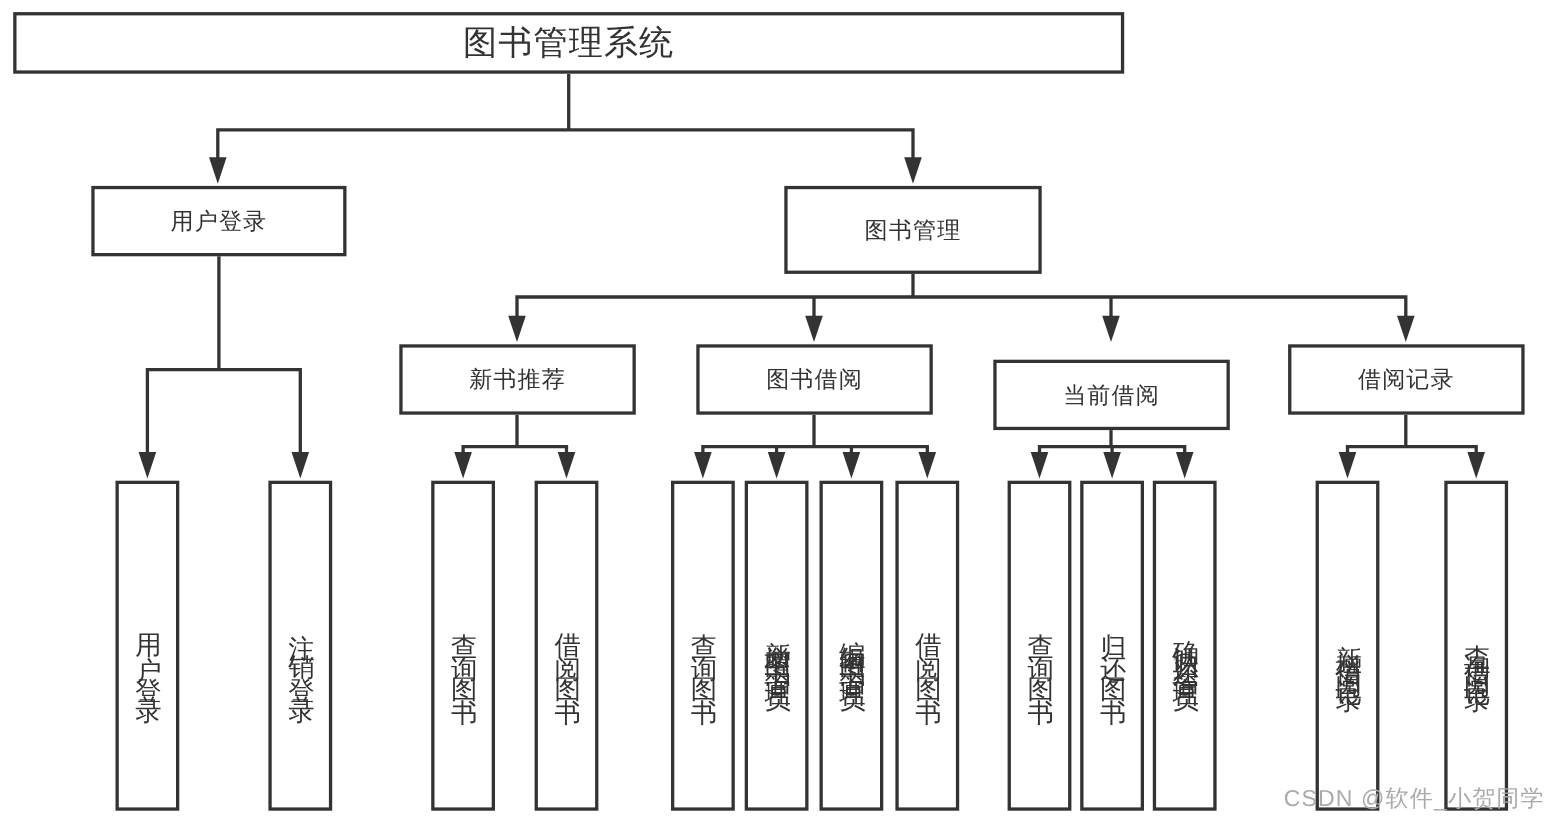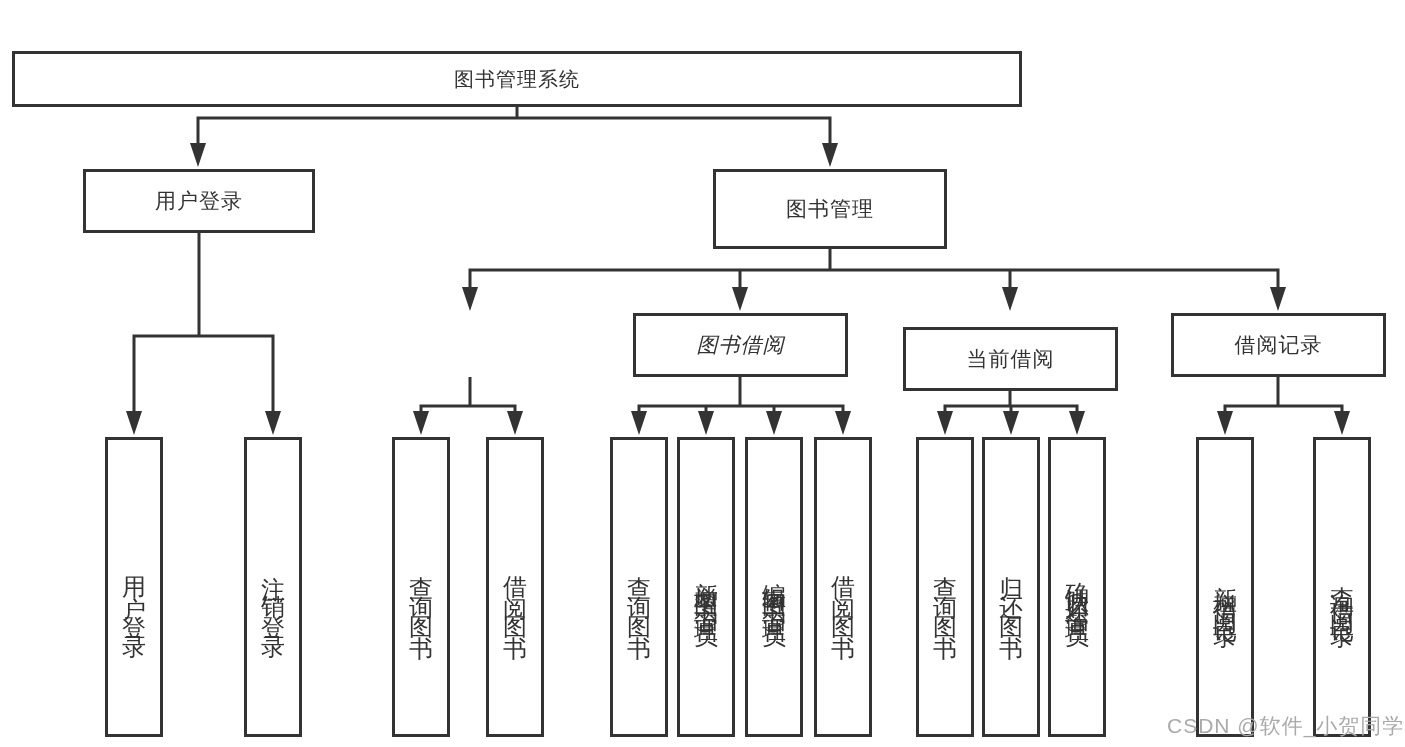--- a/index.html
+++ b/index.html
@@ -25,21 +25,21 @@
     position: absolute;
     box-sizing: border-box;
     border: 3px solid #333333;
     background: #ffffff;
     display: flex;
     align-items: center;
     justify-content: center;
     color: #333333;
     z-index: 2;
   }
-  .node.root { font-size: 20px; letter-spacing: 1px; margin-top: 40px; }
+  .node.root { font-size: 31px; letter-spacing: 1px; }
   .node.branch { font-size: 21px; letter-spacing: 1px; }
   .leaf {
     position: absolute;
     box-sizing: border-box;
     border: 3px solid #333333;
     background: #ffffff;
     display: flex;
     align-items: center;
     justify-content: center;
     color: #333333;
@@ -131,21 +131,22 @@
       <polygon points="1217,411 1233,411 1225,435" fill="#333333" stroke="none"></polygon>
       <polygon points="1334,411 1350,411 1342,435" fill="#333333" stroke="none"></polygon>
     </g>
   </svg>
 
   <div class="node root" style="left:12px; top:11px; width:1010px; height:56px;">图书管理系统</div>
 
   <div class="node branch" style="left:83px; top:169px; width:232px; height:64px;">用户登录</div>
   <div class="node branch" style="left:713px; top:169px; width:234px; height:80px;">图书管理</div>
 
-  <div class="node branch" style="left:633px; top:313px; width:215px; height:64px;font-style:italic;">图书借阅</div>
+  <div class="node branch" style="left:363px; top:313px; width:215px; height:64px;">新书推荐</div>
+  <div class="node branch" style="left:633px; top:313px; width:215px; height:64px;">图书借阅</div>
   <div class="node branch" style="left:903px; top:327px; width:215px; height:64px;">当前借阅</div>
   <div class="node branch" style="left:1171px; top:313px; width:215px; height:64px;">借阅记录</div>
 
   <div class="leaf len4" style="left:105px; top:437px; width:58px; height:300px;">
     <span>用户登录</span>
   </div>
   <div class="leaf len4" style="left:244px; top:437px; width:58px; height:300px;">
     <span>注销登录</span>
   </div>
 

